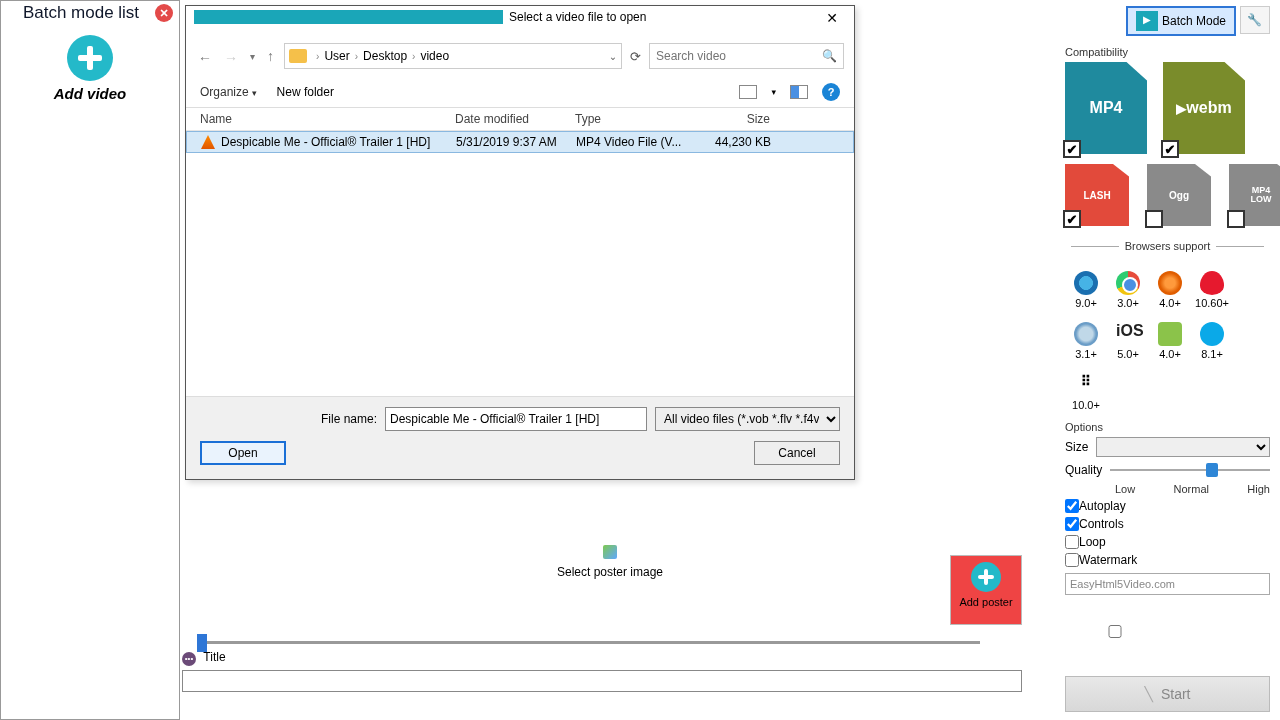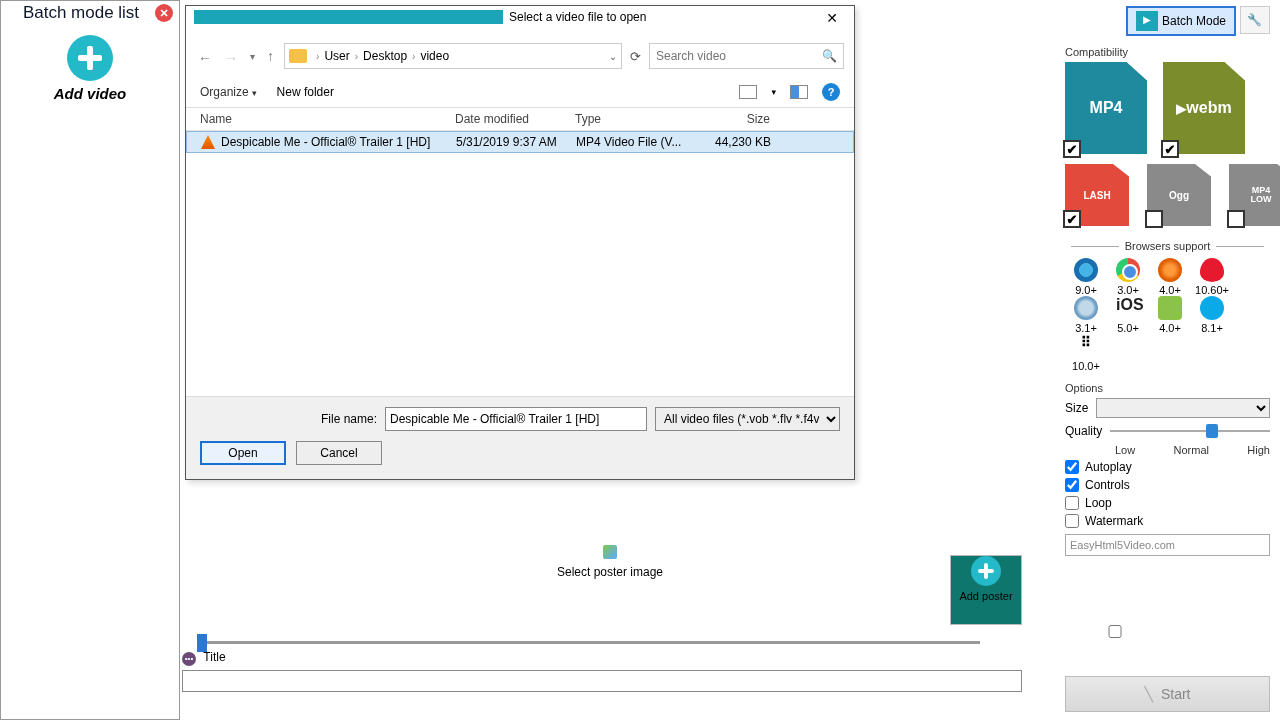--- a/index.html
+++ b/index.html
@@ -17,21 +17,21 @@
 .add-circle::after { width: 6px; height: 24px; top: 11px; left: 20px; border-radius: 2px; }
 .add-video-label { font-style: italic; font-weight: bold; font-size: 15px; margin-top: 4px; }
 
 
 .poster-section { position: absolute; left: 190px; top: 545px; width: 840px; }
 .poster-header { display: flex; align-items: center; gap: 6px; margin-bottom: 6px; flex-direction: column; }
 .icon-small { width: 14px; height: 14px; background: linear-gradient(135deg,#7ec850,#5fa8ff); border-radius: 2px; }
 .timeline { position: relative; height: 30px; margin-top: 50px; }
 .timeline-bar { position: absolute; left: 10px; right: 50px; top: 12px; height: 3px; background: #999; }
 .timeline-handle { position: absolute; left: 7px; top: 5px; width: 10px; height: 18px; background: #2e76d6; }
-.add-poster-box { position: absolute; right: 0; top: 555px; width: 72px; height: 70px; border: 1px solid #bbb; background: #0f766e; text-align: center; cursor: pointer; }
+.add-poster-box { position: absolute; right: 0; top: 555px; width: 72px; height: 70px; border: 1px solid #bbb; background: #ef4444; text-align: center; padding-top: 6px; cursor: pointer; }
 .add-poster-box .add-circle { width: 30px; height: 30px; }
 .add-poster-box .add-circle::before { width: 16px; height: 4px; top: 13px; left: 7px; }
 .add-poster-box .add-circle::after { width: 4px; height: 16px; top: 7px; left: 13px; }
 .poster-check { position: absolute; right: 28px; top: 625px; }
 .title-row { position: absolute; left: 182px; top: 650px; width: 840px; }
 .title-icon { width: 14px; height: 14px; border-radius: 50%; background: #6b4a78; display: inline-flex; align-items: center; justify-content: center; color: #fff; font-size: 8px; }
 .title-input { width: 100%; height: 22px; border: 1px solid #888; margin-top: 4px; padding: 2px 4px; }
 
 
 .right-panel { position: absolute; right: 0; top: 0; width: 225px; height: 720px; padding: 6px 10px; }
@@ -49,38 +49,38 @@
 .small-row { display: flex; gap: 18px; margin-top: 8px; }
 .format-small { position: relative; width: 64px; height: 62px; display: flex; align-items: center; justify-content: center; color: #fff; font-size: 10px; font-weight: bold; clip-path: polygon(0 0,75% 0,100% 20%,100% 100%,0 100%); }
 .flash { background: #e24a3b; }
 .ogg { background: #8a8a8a; }
 .mp4low { background: #8a8a8a; }
 .chk { position: absolute; bottom: -2px; left: -2px; width: 18px; height: 18px; background: #fff; border: 2px solid #333; display: flex; align-items: center; justify-content: center; font-size: 13px; font-weight: bold; }
 .hr-label { display: flex; align-items: center; font-size: 11px; color: #333; margin: 14px 0 6px; }
 .hr-label::before, .hr-label::after { content: ""; flex: 1; height: 1px; background: #aaa; margin: 0 6px; }
 .browsers { display: flex; flex-wrap: wrap; gap: 0; }
 .browser { width: 42px; text-align: center; font-size: 11px; }
-.bicon { width: 24px; height: 24px; margin: 0 auto 2px; border-radius: 50%; }
+.bicon { width: 24px; height: 24px; margin: 13px auto 2px; border-radius: 50%; }
 .ie { background: radial-gradient(circle,#46b3e6 40%,#1a6fb0 42%); }
 .chrome { background: conic-gradient(#e74c3c 0 120deg,#f1c40f 120deg 240deg,#2ecc71 240deg 360deg); position: relative; }
 .chrome::after { content: ""; position: absolute; top: 6px; left: 6px; width: 12px; height: 12px; border-radius: 50%; background: #4a90e2; border: 2px solid #fff; }
 .firefox { background: radial-gradient(circle,#ff9a3c 30%,#e05d00 60%); }
 .opera { background: #e6192e; border-radius: 50% 50% 50% 50% / 60% 60% 40% 40%; }
 .safari { background: radial-gradient(circle,#c0d8e8 40%,#6b9dc7 60%); }
 .ios { font-weight: bold; font-size: 16px; border-radius: 0; background: none; color: #222; }
 .android { background: #8bc34a; border-radius: 4px; }
 .win { background: #0aa9e8; }
 .bb { font-size: 14px; font-weight: bold; border-radius: 0; background: none; }
 .opt-row { display: flex; align-items: center; gap: 8px; margin: 4px 0; font-size: 12px; }
 .opt-row select, .opt-row input[type=text] { flex: 1; height: 20px; border: 1px solid #999; font-size: 11px; padding: 0 2px; }
 .slider-wrap { flex: 1; position: relative; height: 18px; }
 .slider-track { position: absolute; top: 8px; left: 0; right: 0; height: 2px; background: #aaa; }
 .slider-thumb { position: absolute; top: 2px; left: 60%; width: 12px; height: 14px; background: #2e86d6; border-radius: 2px; }
 .slider-labels { display: flex; justify-content: space-between; font-size: 11px; color: #333; margin-top: 2px; }
-.checkbox-row { display: flex; align-items: center; gap: 6px; margin: 4px 0; font-size: 12px; }
+.checkbox-row { display: flex; align-items: center; margin: 4px 0; font-size: 12px; }
 .checkbox-row input { width: 14px; height: 14px; }
 .watermark-input { width: 100%; height: 22px; border: 1px solid #aaa; color: #888; font-size: 11px; padding: 2px 4px; margin-top: 2px; }
 .start-btn { position: absolute; bottom: 8px; right: 10px; width: 205px; height: 36px; background: linear-gradient(#e8e8e8,#d8d8d8); border: 1px solid #bbb; color: #888; font-size: 14px; cursor: pointer; display:flex; align-items:center; justify-content:center; gap:8px;}
 
 
 .dialog { position: absolute; left: 185px; top: 5px; width: 670px; height: 475px; background: #fff; border: 1px solid #555; box-shadow: 3px 3px 6px rgba(0,0,0,.15); }
 .dlg-title { display: flex; align-items: flex-start; padding: 4px 8px; height: 30px; }
 .dlg-title span { flex: 1; font-size: 12px; }
 .dlg-close { width: 28px; text-align: center; cursor: pointer; font-size: 14px; }
 .dlg-nav { display: flex; align-items: center; gap: 8px; padding: 4px 10px; height: 40px; }
@@ -102,21 +102,21 @@
 .col-type { width: 115px; }
 .col-size { width: 80px; text-align: right; }
 .file-row { display: flex; align-items: center; padding: 3px 14px; font-size: 12px; background: #d6e9f8; border: 1px solid #8ab8e0; cursor: pointer; }
 .vlc-icon { width: 14px; height: 14px; background: linear-gradient(#ff8a00,#e05500); clip-path: polygon(50% 0,100% 100%,0 100%); margin-right: 6px; }
 .file-body { height: 260px; }
 .dlg-footer { position: absolute; bottom: 0; left: 0; right: 0; padding: 10px 14px 14px; background: #f0f0f0; border-top: 1px solid #ddd; }
 .fn-row { display: flex; align-items: center; gap: 8px; margin-bottom: 10px; justify-content: flex-end; }
 .fn-row label { font-size: 12px; }
 .fn-input { width: 262px; height: 24px; border: 1px solid #888; padding: 0 4px; font-size: 12px; }
 .filter-sel { width: 185px; height: 24px; border: 1px solid #888; background: #eee; font-size: 12px; padding: 0 4px; }
-.btn-row { display: flex; justify-content: flex-start; gap: 10px; }
+.btn-row { display: flex; justify-content: space-between; gap: 4px; }
 .dlg-btn { width: 86px; height: 24px; border: 1px solid #888; background: #eee; font-size: 12px; cursor: pointer; }
 .dlg-btn.primary { border: 2px solid #1a6fd6; background: #eaf3fd; }
 .small-app-icon { width: 16px; height: 14px; background: #1aa6b8; margin-right: 6px; display: inline-block; }
 </style>
 </head>
 <body>
 
 <div class="sidebar">
   <div class="sidebar-header">
     <div class="sidebar-title">Batch mode list</div>

